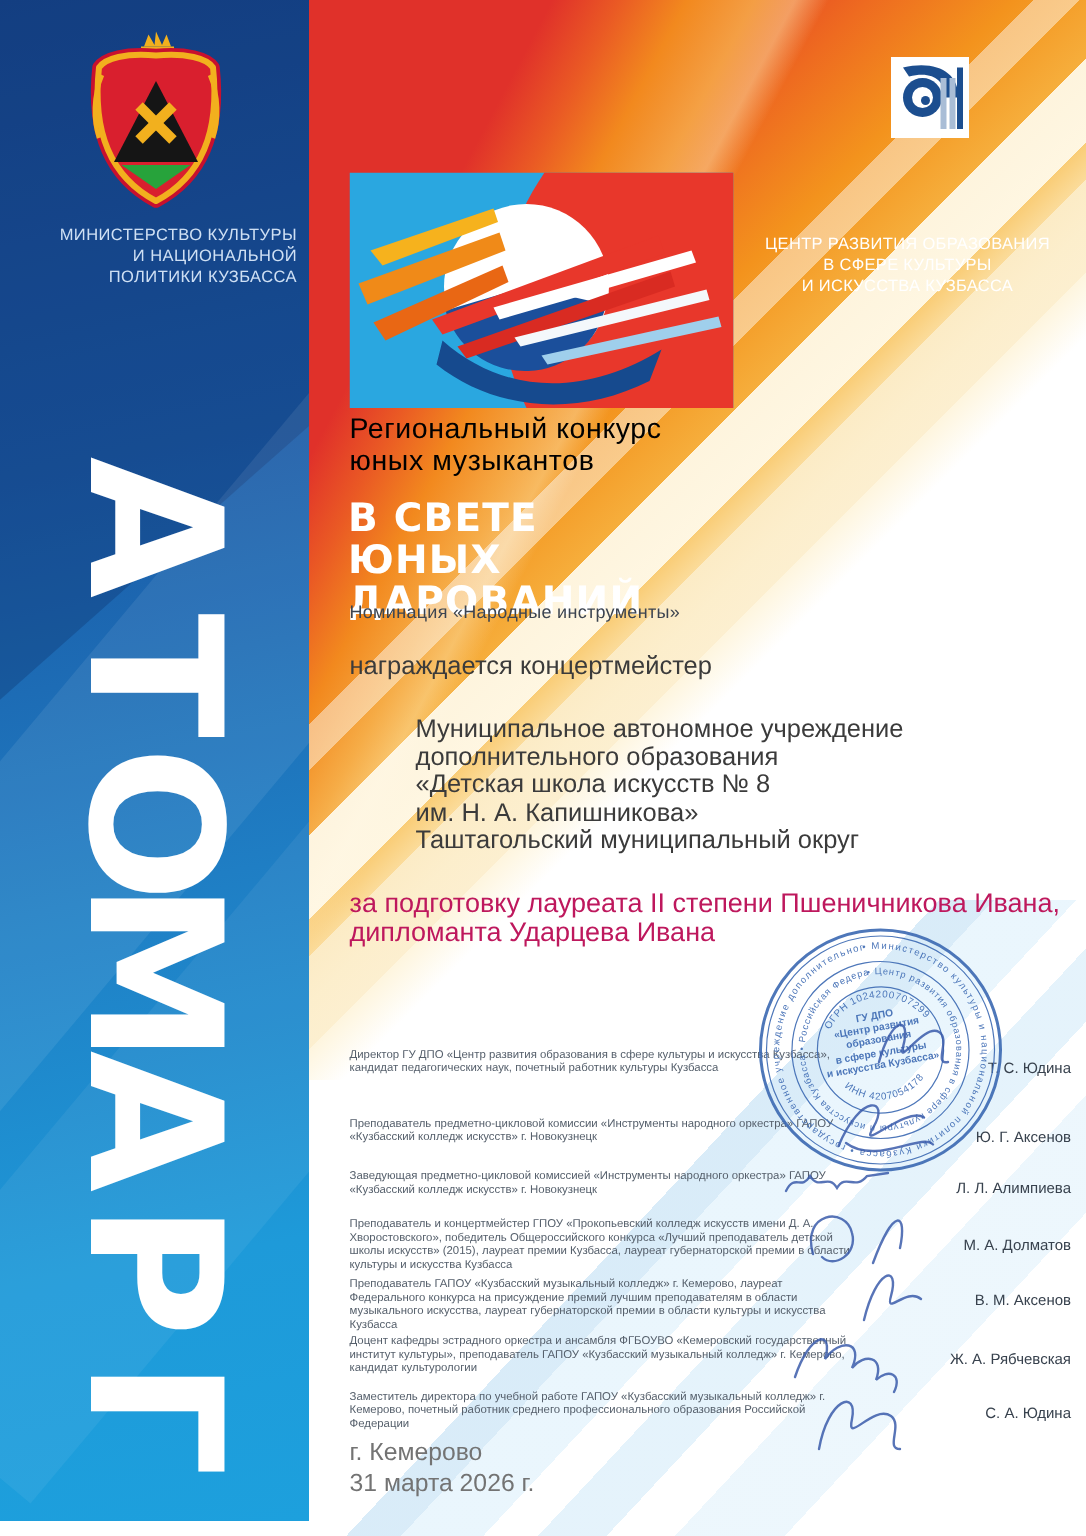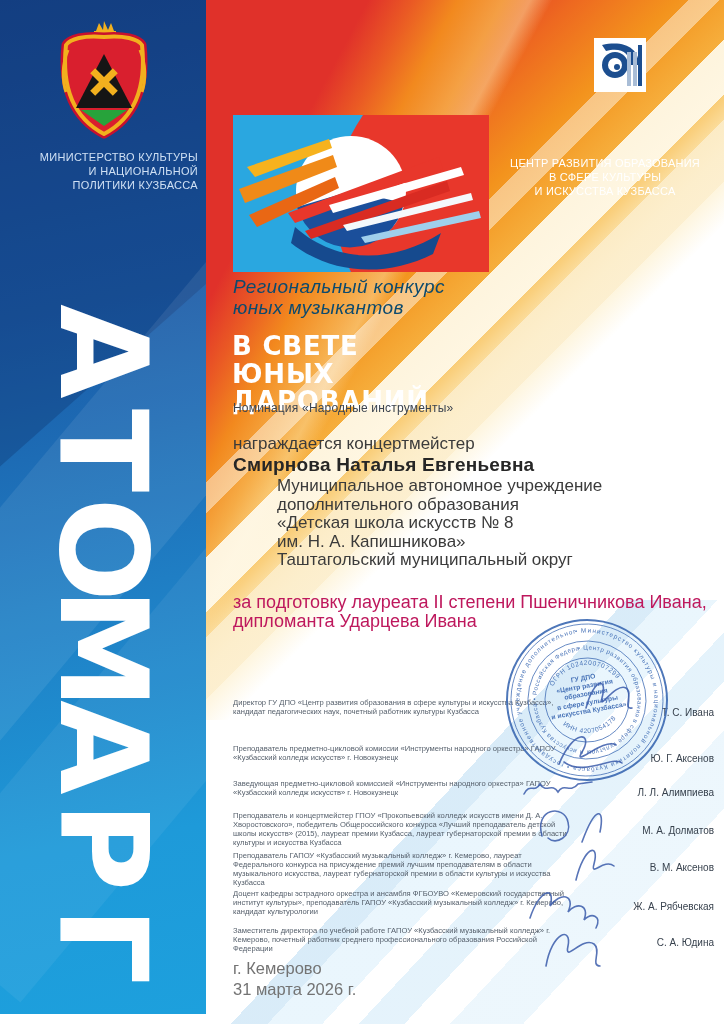--- a/index.html
+++ b/index.html
@@ -87,22 +87,22 @@
   .cro-label {
     position:absolute; left:486px; top:108px; width:238px;
     text-align:center; color:#ffffff; font-size:11px; line-height:14px;
     letter-spacing:.2px;
     margin-top:48px;
   }
 
   
   .contest-logo { position:absolute; left:233px; top:115px; width:256px; height:157px; }
   .contest-type {
-    position:absolute; left:233px; top:276px; color:#0c4a6e;
-    font-size:19px; line-height:21px; letter-spacing:.4px;font-style:italic;
+    position:absolute; left:233px; top:276px; color:#000000;
+    font-size:19px; line-height:21px; letter-spacing:.4px;
   }
   .contest-title {
     position:absolute; left:232px; top:317px; color:#ffffff;
     font-family:"DejaVu Sans", sans-serif; font-weight:bold;
     font-size:26px; line-height:27.5px; letter-spacing:.8px;margin-top:16px;
   }
   .nomination {
     position:absolute; left:233px; top:401px; color:#3c4450;
     font-size:12px; letter-spacing:.2px;
   }
@@ -212,32 +212,31 @@
   </svg>
 
   <div class="contest-type prel">Региональный конкурс
 юных музыкантов</div>
   <div class="contest-title prel">В СВЕТЕ
 ЮНЫХ
 ДАРОВАНИЙ</div>
   <div class="nomination">Номинация «Народные инструменты»</div>
 
   <div class="award-intro">награждается концертмейстер</div>
-  <div class="recipient">Смирнова Наталья Евгеньевна</div>
   <div class="organization prel">Муниципальное автономное учреждение
 дополнительного образования
 «Детская школа искусств № 8
 им. Н. А. Капишникова»
 Таштагольский муниципальный округ</div>
   <div class="reason prel">за подготовку лауреата II степени Пшеничникова Ивана,
 дипломанта Ударцева Ивана</div>
 
   <div class="sig-row" style="top:698px">
     <div class="sig-title">Директор ГУ ДПО «Центр развития образования в сфере культуры и искусства Кузбасса», кандидат педагогических наук, почетный работник культуры Кузбасса</div>
-    <div class="sig-name" style="top:9px">Т. С. Ивана</div>
+    <div class="sig-name" style="top:9px">Т. С. Юдина</div>
   </div>
   <div class="sig-row" style="top:744px">
     <div class="sig-title">Преподаватель предметно-цикловой комиссии «Инструменты народного оркестра» ГАПОУ «Кузбасский колледж искусств» г. Новокузнецк</div>
     <div class="sig-name" style="top:9px">Ю. Г. Аксенов</div>
   </div>
   <div class="sig-row" style="top:779px">
     <div class="sig-title">Заведующая предметно-цикловой комиссией «Инструменты народного оркестра» ГАПОУ «Кузбасский колледж искусств» г. Новокузнецк</div>
     <div class="sig-name" style="top:8px">Л. Л. Алимпиева</div>
   </div>
   <div class="sig-row" style="top:811px">

